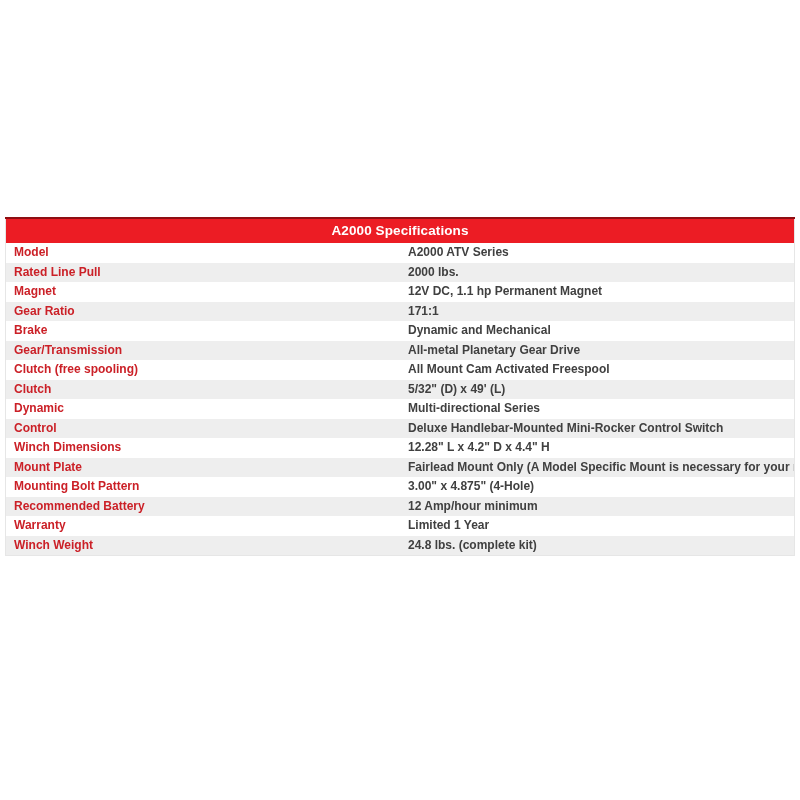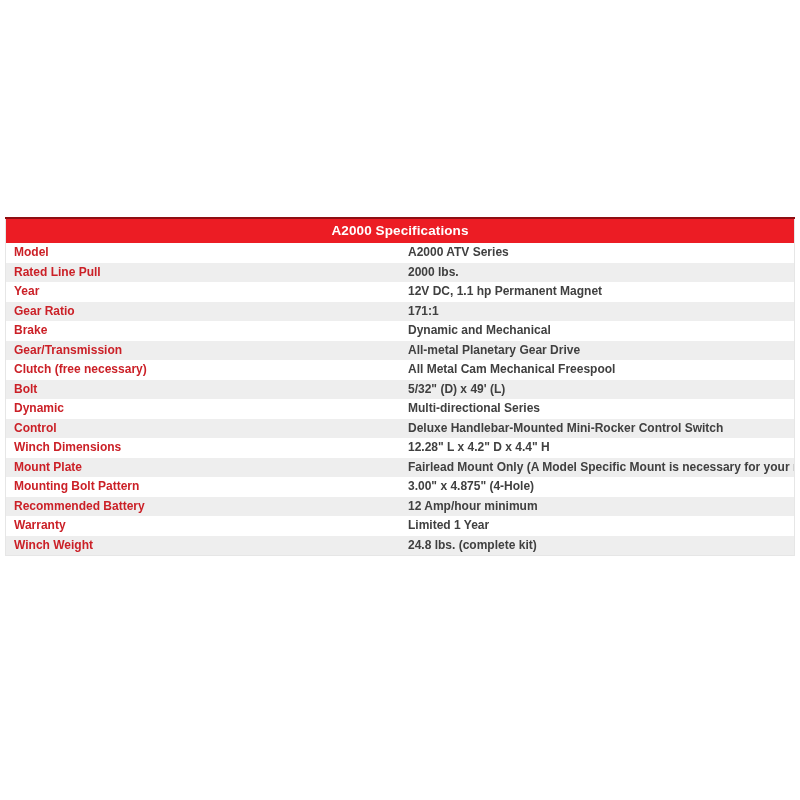--- a/index.html
+++ b/index.html
@@ -71,41 +71,41 @@
     <tbody>
       <tr class="table-row">
         <td class="spec-label">Model</td>
         <td class="spec-value">A2000 ATV Series</td>
       </tr>
       <tr class="table-row">
         <td class="spec-label">Rated Line Pull</td>
         <td class="spec-value">2000 lbs.</td>
       </tr>
       <tr class="table-row">
-        <td class="spec-label">Year</td>
+        <td class="spec-label">Magnet</td>
         <td class="spec-value">12V DC, 1.1 hp Permanent Magnet</td>
       </tr>
       <tr class="table-row">
         <td class="spec-label">Gear Ratio</td>
         <td class="spec-value">171:1</td>
       </tr>
       <tr class="table-row">
         <td class="spec-label">Brake</td>
         <td class="spec-value">Dynamic and Mechanical</td>
       </tr>
       <tr class="table-row">
         <td class="spec-label">Gear/Transmission</td>
         <td class="spec-value">All-metal Planetary Gear Drive</td>
       </tr>
       <tr class="table-row">
-        <td class="spec-label">Clutch (free necessary)</td>
-        <td class="spec-value">All Metal Cam Mechanical Freespool</td>
+        <td class="spec-label">Clutch (free spooling)</td>
+        <td class="spec-value">All Mount Cam Activated Freespool</td>
       </tr>
       <tr class="table-row">
-        <td class="spec-label">Bolt</td>
+        <td class="spec-label">Clutch</td>
         <td class="spec-value">5/32" (D) x 49' (L)</td>
       </tr>
       <tr class="table-row">
         <td class="spec-label">Dynamic</td>
         <td class="spec-value">Multi-directional Series</td>
       </tr>
       <tr class="table-row">
         <td class="spec-label">Control</td>
         <td class="spec-value">Deluxe Handlebar-Mounted Mini-Rocker Control Switch</td>
       </tr>

